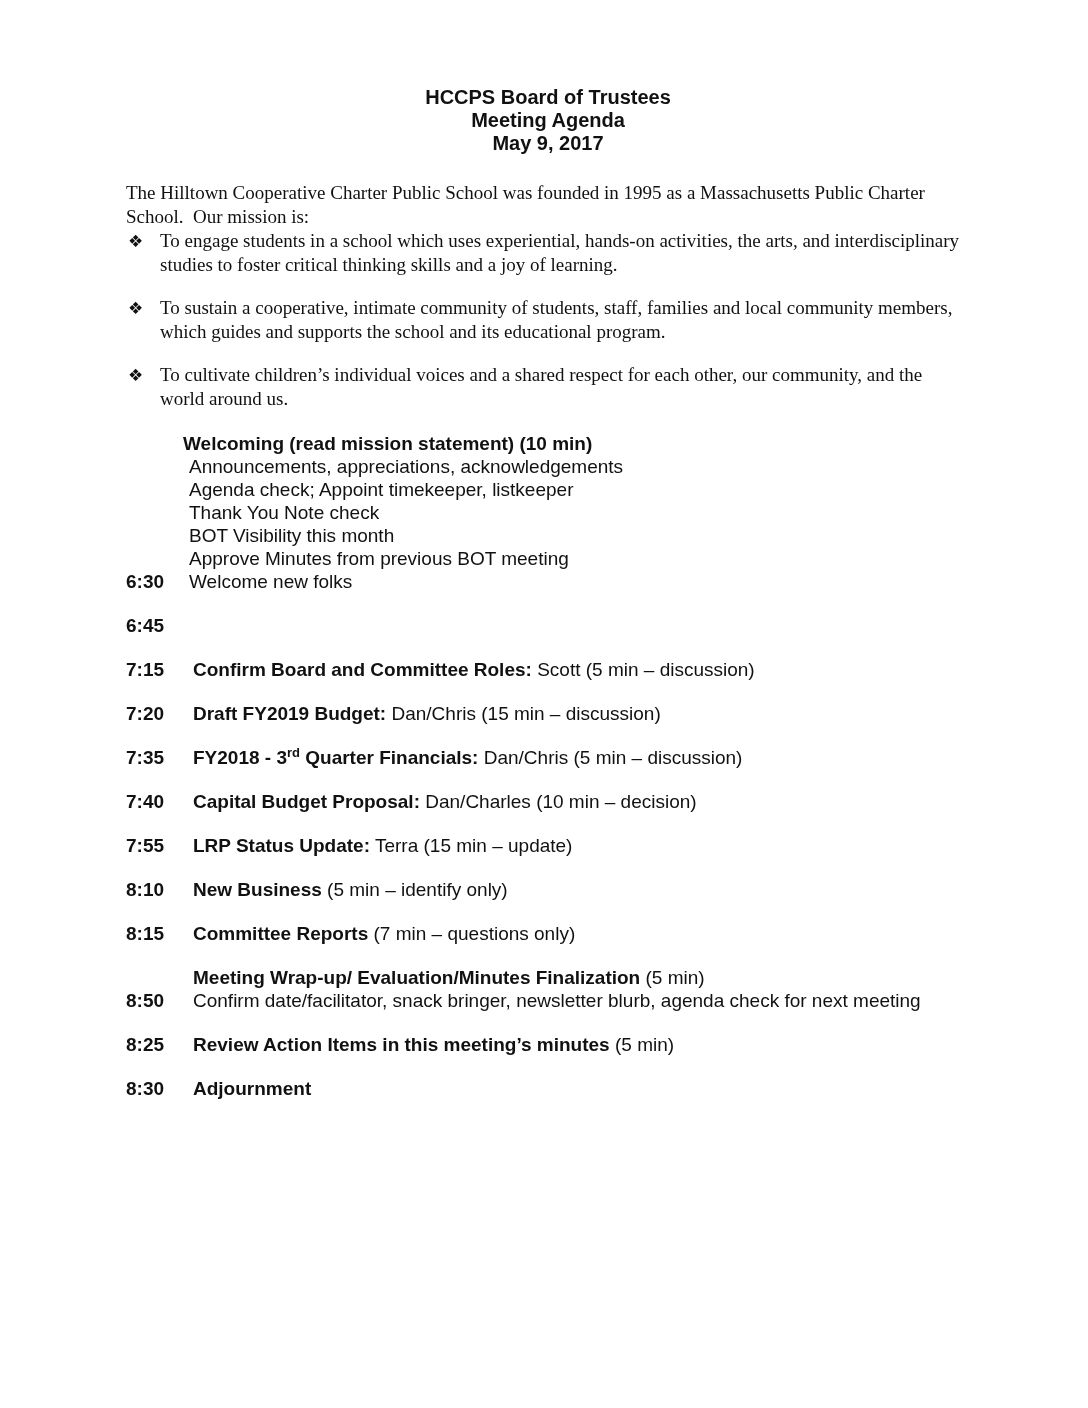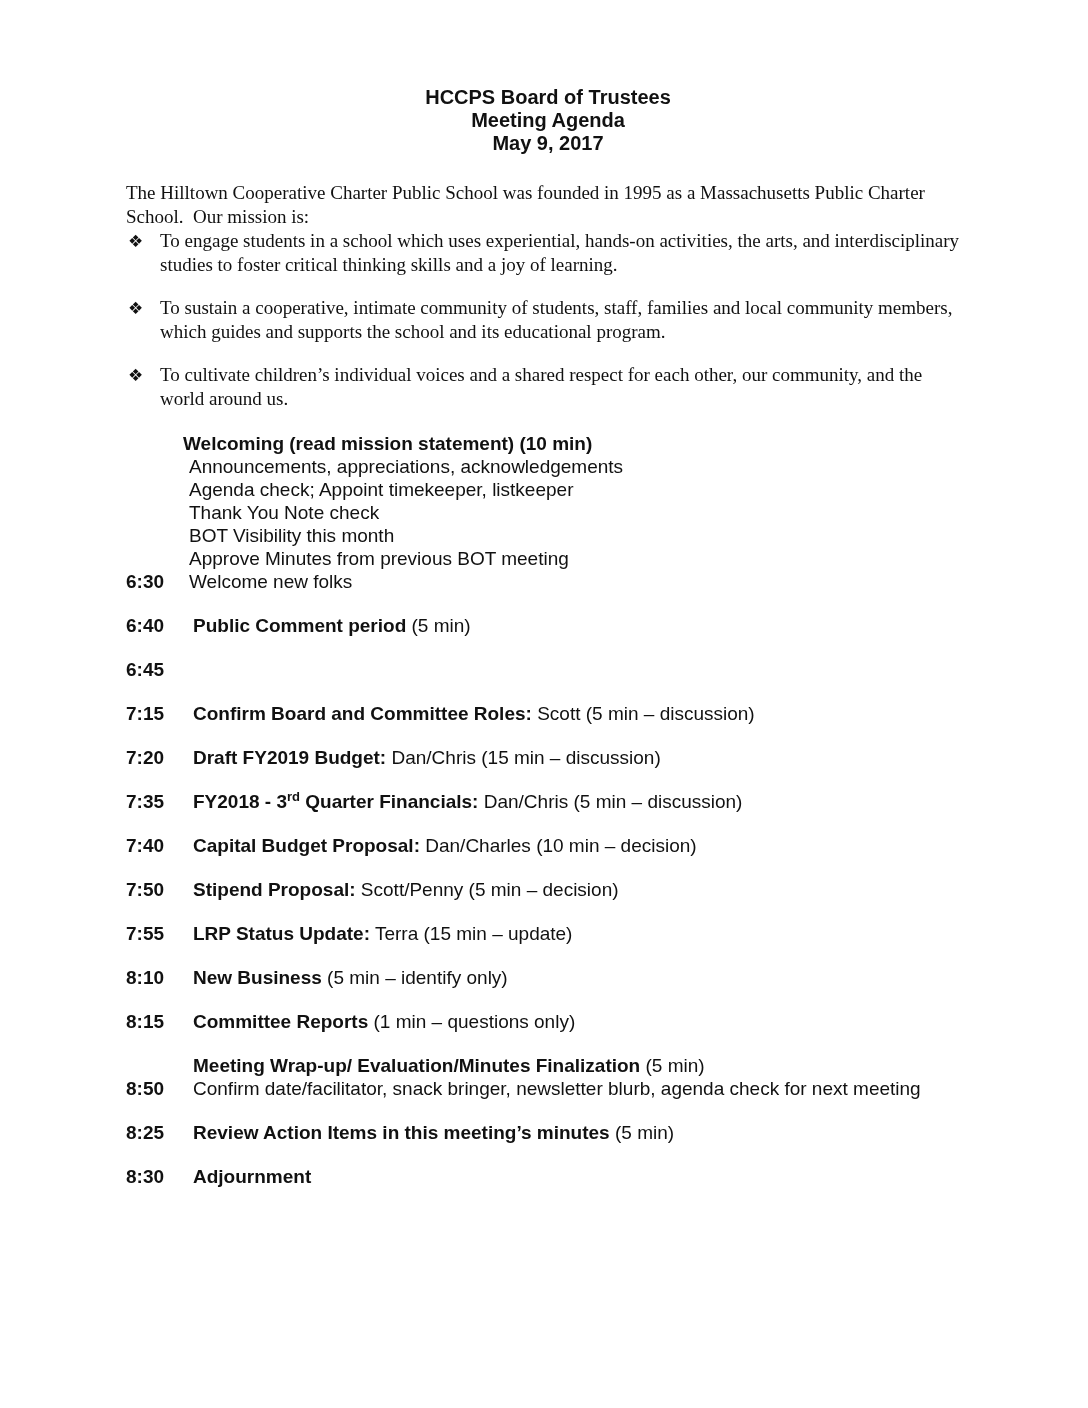--- a/index.html
+++ b/index.html
@@ -137,27 +137,20 @@
             <div class="sub-line">Announcements, appreciations, acknowledgements</div>
             <div class="sub-line">Agenda check; Appoint timekeeper, listkeeper</div>
             <div class="sub-line">Thank You Note check</div>
             <div class="sub-line">BOT Visibility this month</div>
             <div class="sub-line">Approve Minutes from previous BOT meeting</div>
             <div class="sub-line">Welcome new folks</div>
           </span>
     </span>
   </div>
 
-  <div class="agenda-row">
-    <span class="agenda-time">6:40</span>
-    <span class="agenda-content">
-      <span class="item-bold"><span>Public Comment period</span><sup></sup><span></span></span><span class="item-normal"> (5 min)</span>
-      <span class="sub-lines" style="display:block;"></span>
-    </span>
-  </div>
 
   <div class="agenda-row">
     <span class="agenda-time">6:45</span>
   </div>
 
   <div class="agenda-row">
     <span class="agenda-time">7:15</span>
     <span class="agenda-content">
       <span class="item-bold"><span>Confirm Board and Committee Roles:</span><sup></sup><span></span></span><span class="item-normal"> Scott (5 min – discussion)</span>
       <span class="sub-lines" style="display:block;"></span>
@@ -181,48 +174,41 @@
   </div>
 
   <div class="agenda-row">
     <span class="agenda-time">7:40</span>
     <span class="agenda-content">
       <span class="item-bold"><span>Capital Budget Proposal:</span><sup></sup><span></span></span><span class="item-normal"> Dan/Charles (10 min – decision)</span>
       <span class="sub-lines" style="display:block;"></span>
     </span>
   </div>
 
-  <div class="agenda-row">
-    <span class="agenda-time">7:50</span>
-    <span class="agenda-content">
-      <span class="item-bold"><span>Stipend Proposal:</span><sup></sup><span></span></span><span class="item-normal"> Scott/Penny (5 min – decision)</span>
-      <span class="sub-lines" style="display:block;"></span>
-    </span>
-  </div>
 
   <div class="agenda-row">
     <span class="agenda-time">7:55</span>
     <span class="agenda-content">
       <span class="item-bold"><span>LRP Status Update:</span><sup></sup><span></span></span><span class="item-normal"> Terra (15 min – update)</span>
       <span class="sub-lines" style="display:block;"></span>
     </span>
   </div>
 
   <div class="agenda-row">
     <span class="agenda-time">8:10</span>
     <span class="agenda-content">
       <span class="item-bold"><span>New Business</span><sup></sup><span></span></span><span class="item-normal"> (5 min – identify only)</span>
       <span class="sub-lines" style="display:block;"></span>
     </span>
   </div>
 
   <div class="agenda-row">
     <span class="agenda-time">8:15</span>
     <span class="agenda-content">
-      <span class="item-bold"><span>Committee Reports</span><sup></sup><span></span></span><span class="item-normal"> (1 min – questions only)</span>
+      <span class="item-bold"><span>Committee Reports</span><sup></sup><span></span></span><span class="item-normal"> (7 min – questions only)</span>
       <span class="sub-lines" style="display:block;"></span>
     </span>
   </div>
 
   <div class="agenda-row">
     <span class="agenda-time">8:50</span>
     <span class="agenda-content">
       <span class="item-bold"><span>Meeting Wrap-up/ Evaluation/Minutes Finalization</span><sup></sup><span></span></span><span class="item-normal"> (5 min)</span>
       <span class="sub-lines" style="display:block;">
             <div class="sub-line">Confirm date/facilitator, snack bringer, newsletter blurb, agenda check for next meeting</div>

